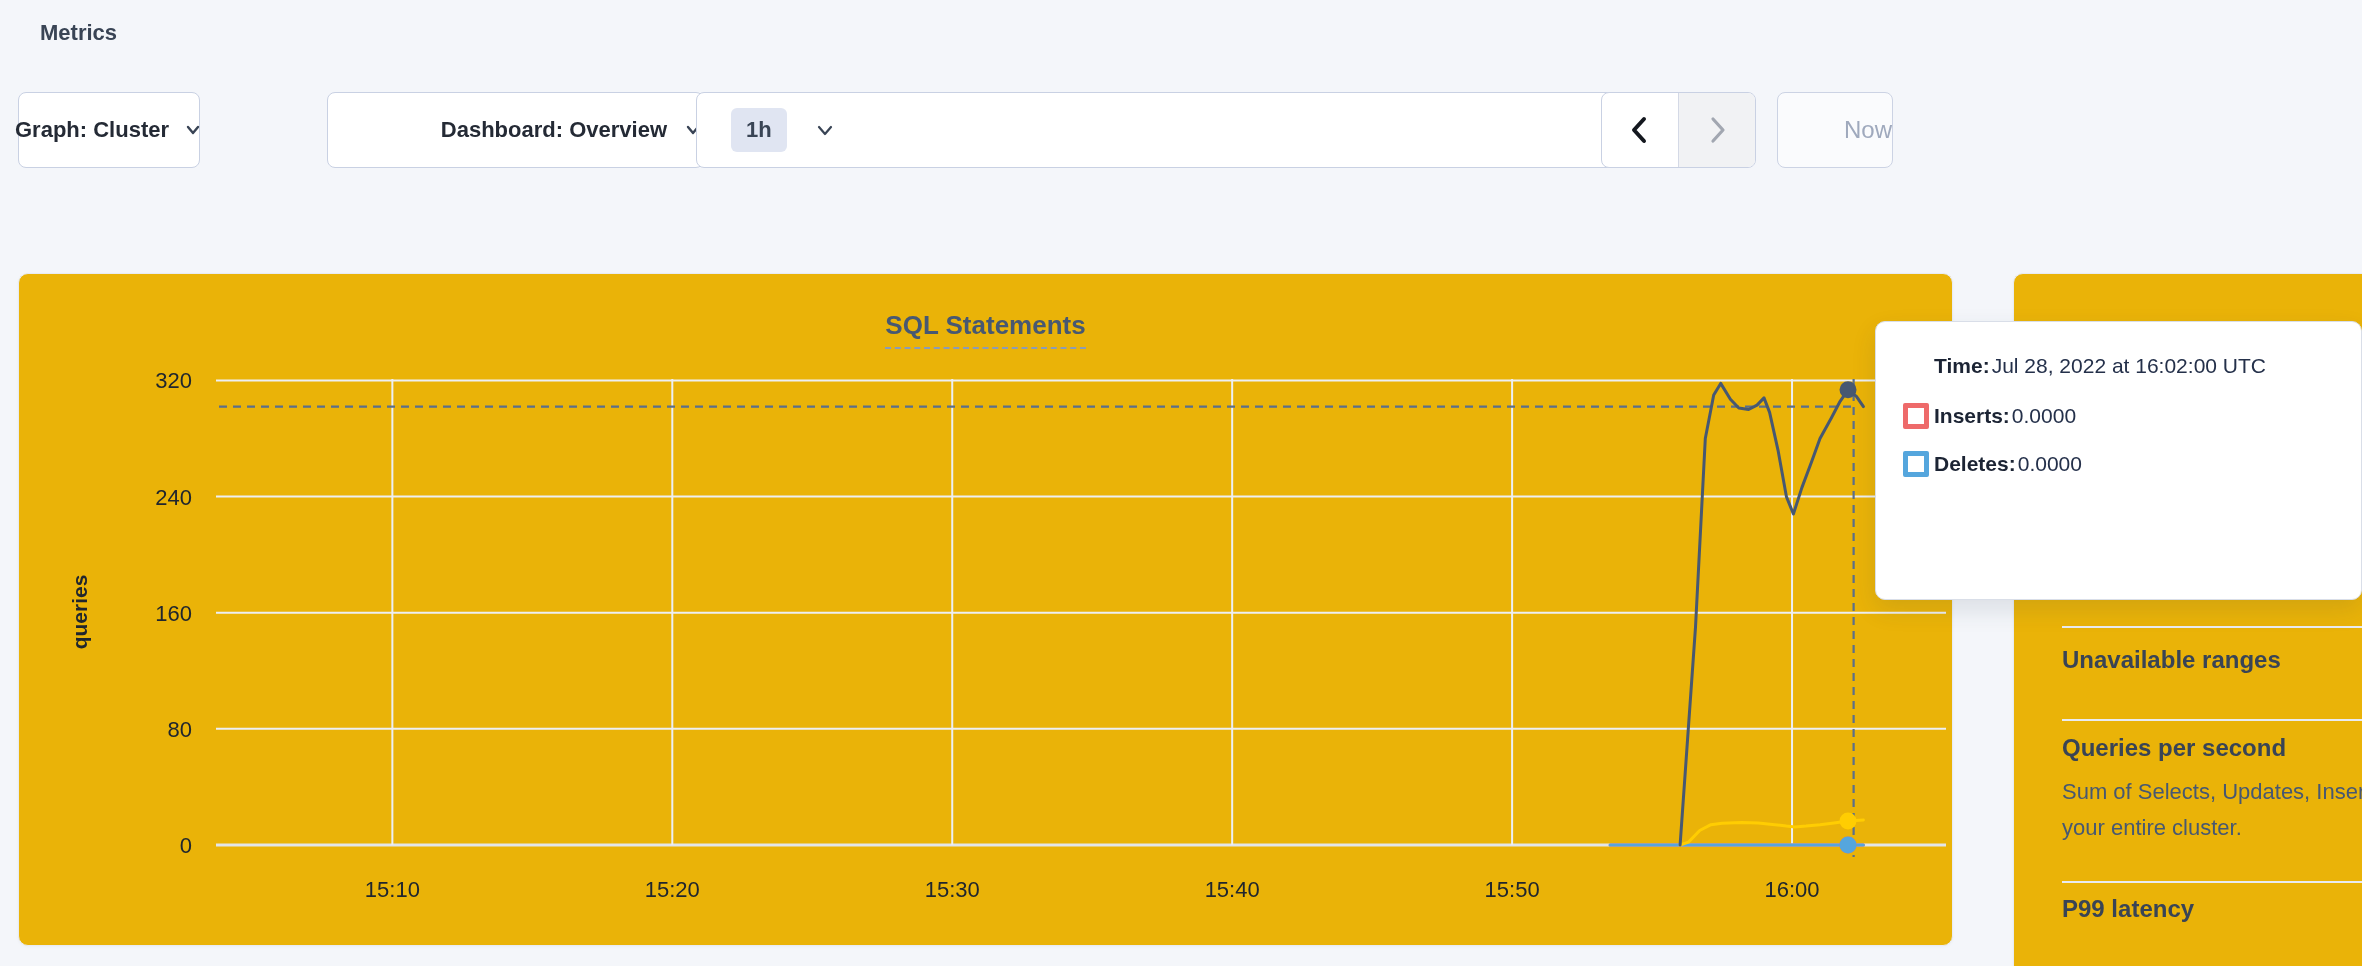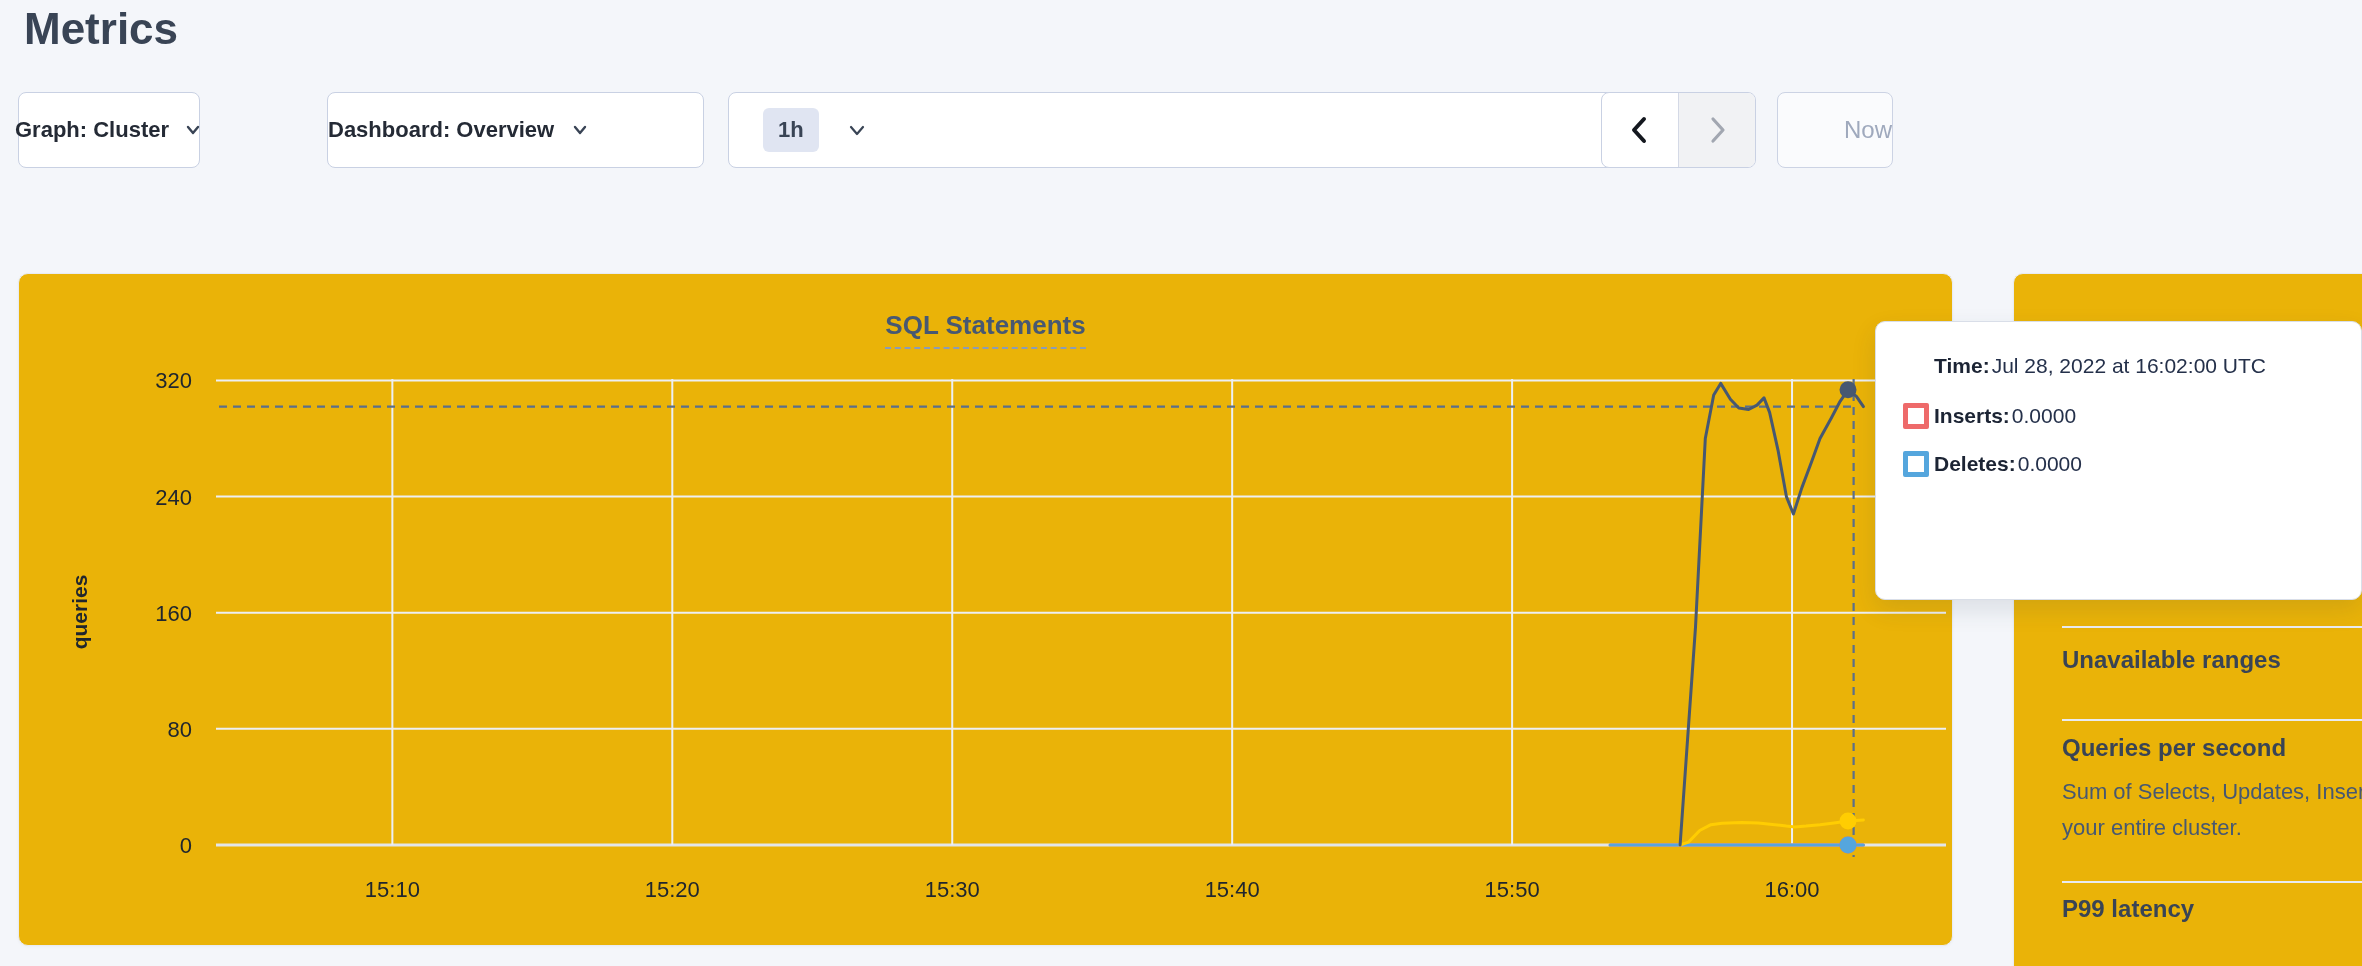--- a/index.html
+++ b/index.html
@@ -1,28 +1,28 @@
 <!DOCTYPE html>
 <html><head>
 <meta charset="utf-8">
 <style>
   html,body{margin:0;padding:0}
   body{width:2362px;height:966px;position:relative;overflow:hidden;background:#f4f6fa;
        font-family:"Liberation Sans",sans-serif;color:#242a35}
   .card{position:absolute;background:#eab308;border:1.5px solid #e9ecf2;border-radius:10px;
         box-shadow:0 1px 3px rgba(60,70,90,0.04);box-sizing:border-box}
   
-  #page-title{position:absolute;left:24px;top:4px;font-size:44px;font-weight:600;color:#394455;margin:0}
+  #page-title{position:absolute;left:24px;top:4px;font-size:22px;font-weight:600;color:#394455;margin:16px}
   
   .toolbar-btn{position:absolute;top:92px;height:76px;background:#fff;border:1.6px solid #c9d1e3;
         border-radius:8px;display:flex;align-items:center;box-sizing:border-box;cursor:pointer}
   .dd-label{font-size:22px;font-weight:700;color:#242a35;white-space:nowrap}
   #graph-dd{left:18px;width:182px;justify-content:center;gap:14px}
-  #dash-dd{left:327px;width:377px;justify-content:flex-start;gap:16px}
-  #time-select{left:728px;width:1008px;padding:0 34px;gap:26px}
+  #dash-dd{left:327px;width:377px;justify-content:flex-end;gap:16px}
+  #time-select{left:696px;width:1008px;padding:0 34px;gap:26px}
   #time-badge{background:#e0e5f2;border-radius:6px;font-weight:700;font-size:22px;color:#394455;
         padding:11px 15px;line-height:1}
   #time-label{font-size:23px;font-weight:500;color:#394455;flex:1;text-align:left}
   #nav-group{left:1601px;width:155px;padding:0;overflow:hidden;cursor:default}
   .nav-half{width:50%;height:100%;display:flex;align-items:center;justify-content:center;cursor:pointer}
   #nav-next{background:#f1f2f4;border-left:1.6px solid #d4d9e6}
   #now-btn{left:1777px;width:116px;justify-content:flex-end;background:#fafbfd;border-color:#ccd3e4}
   #now-btn span{font-size:24px;font-weight:500;color:#9fa9bd}
   
   #chart-card{left:18px;top:273px;width:1935px;height:673px}

